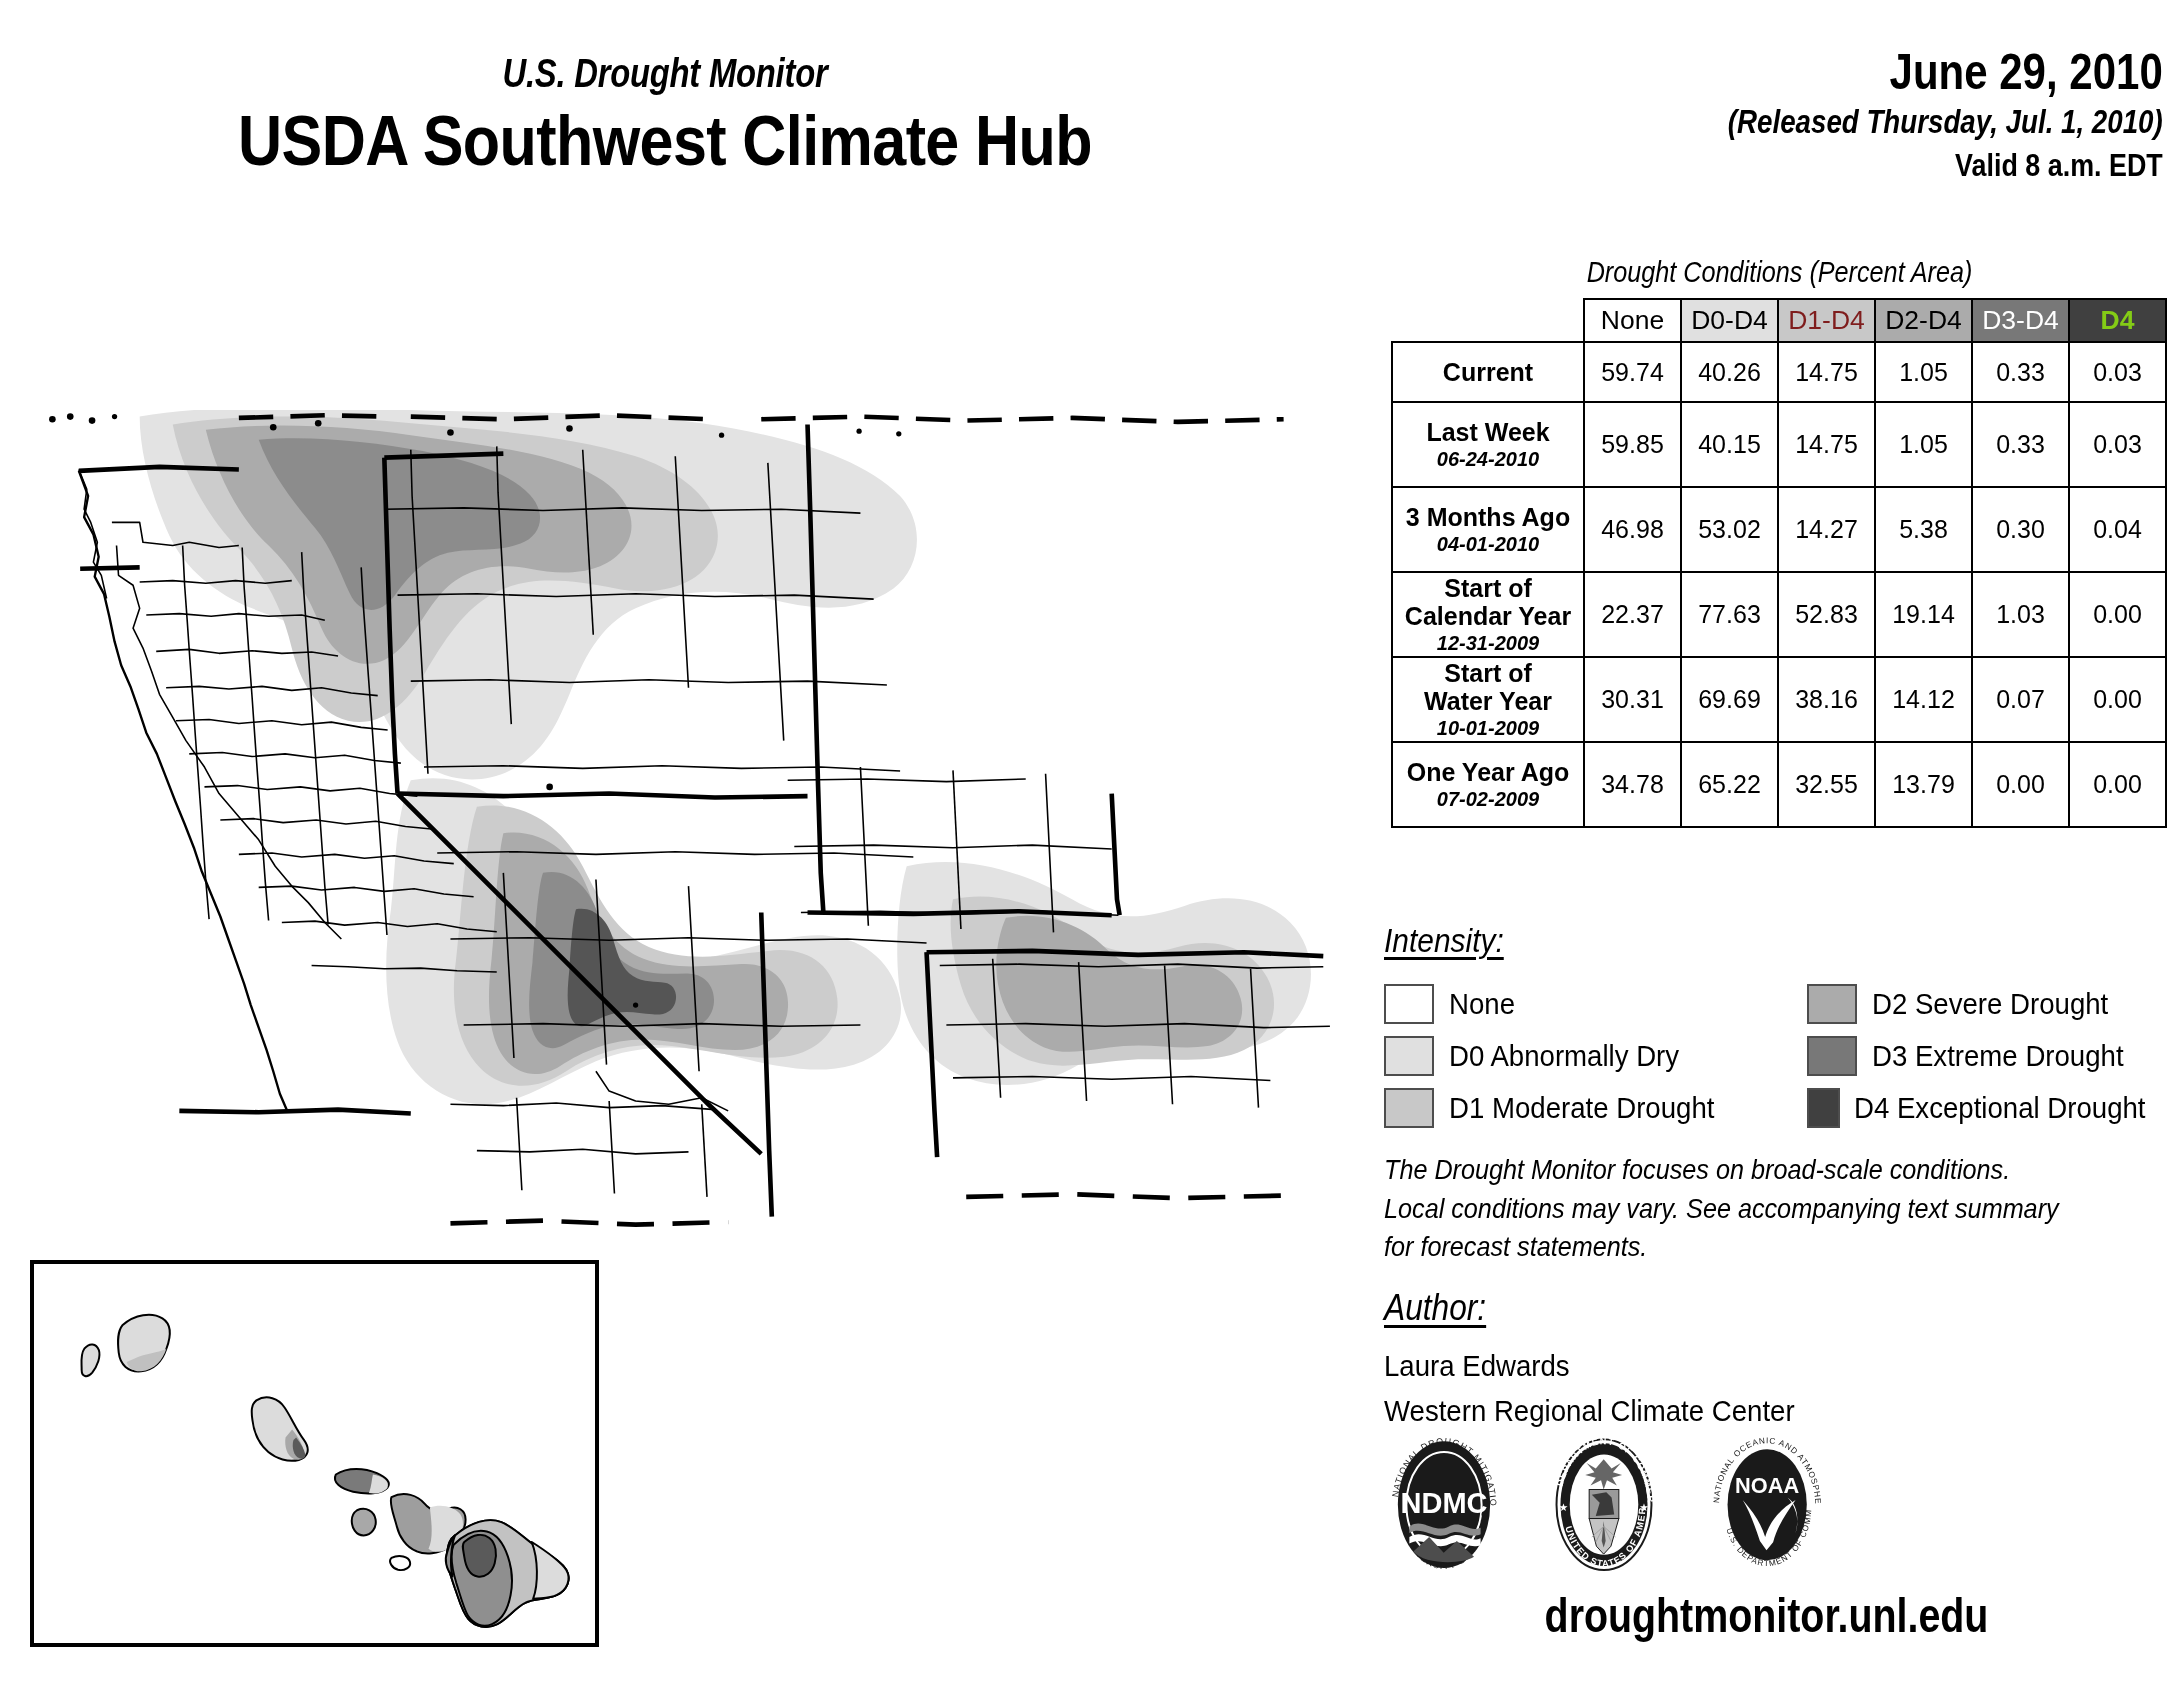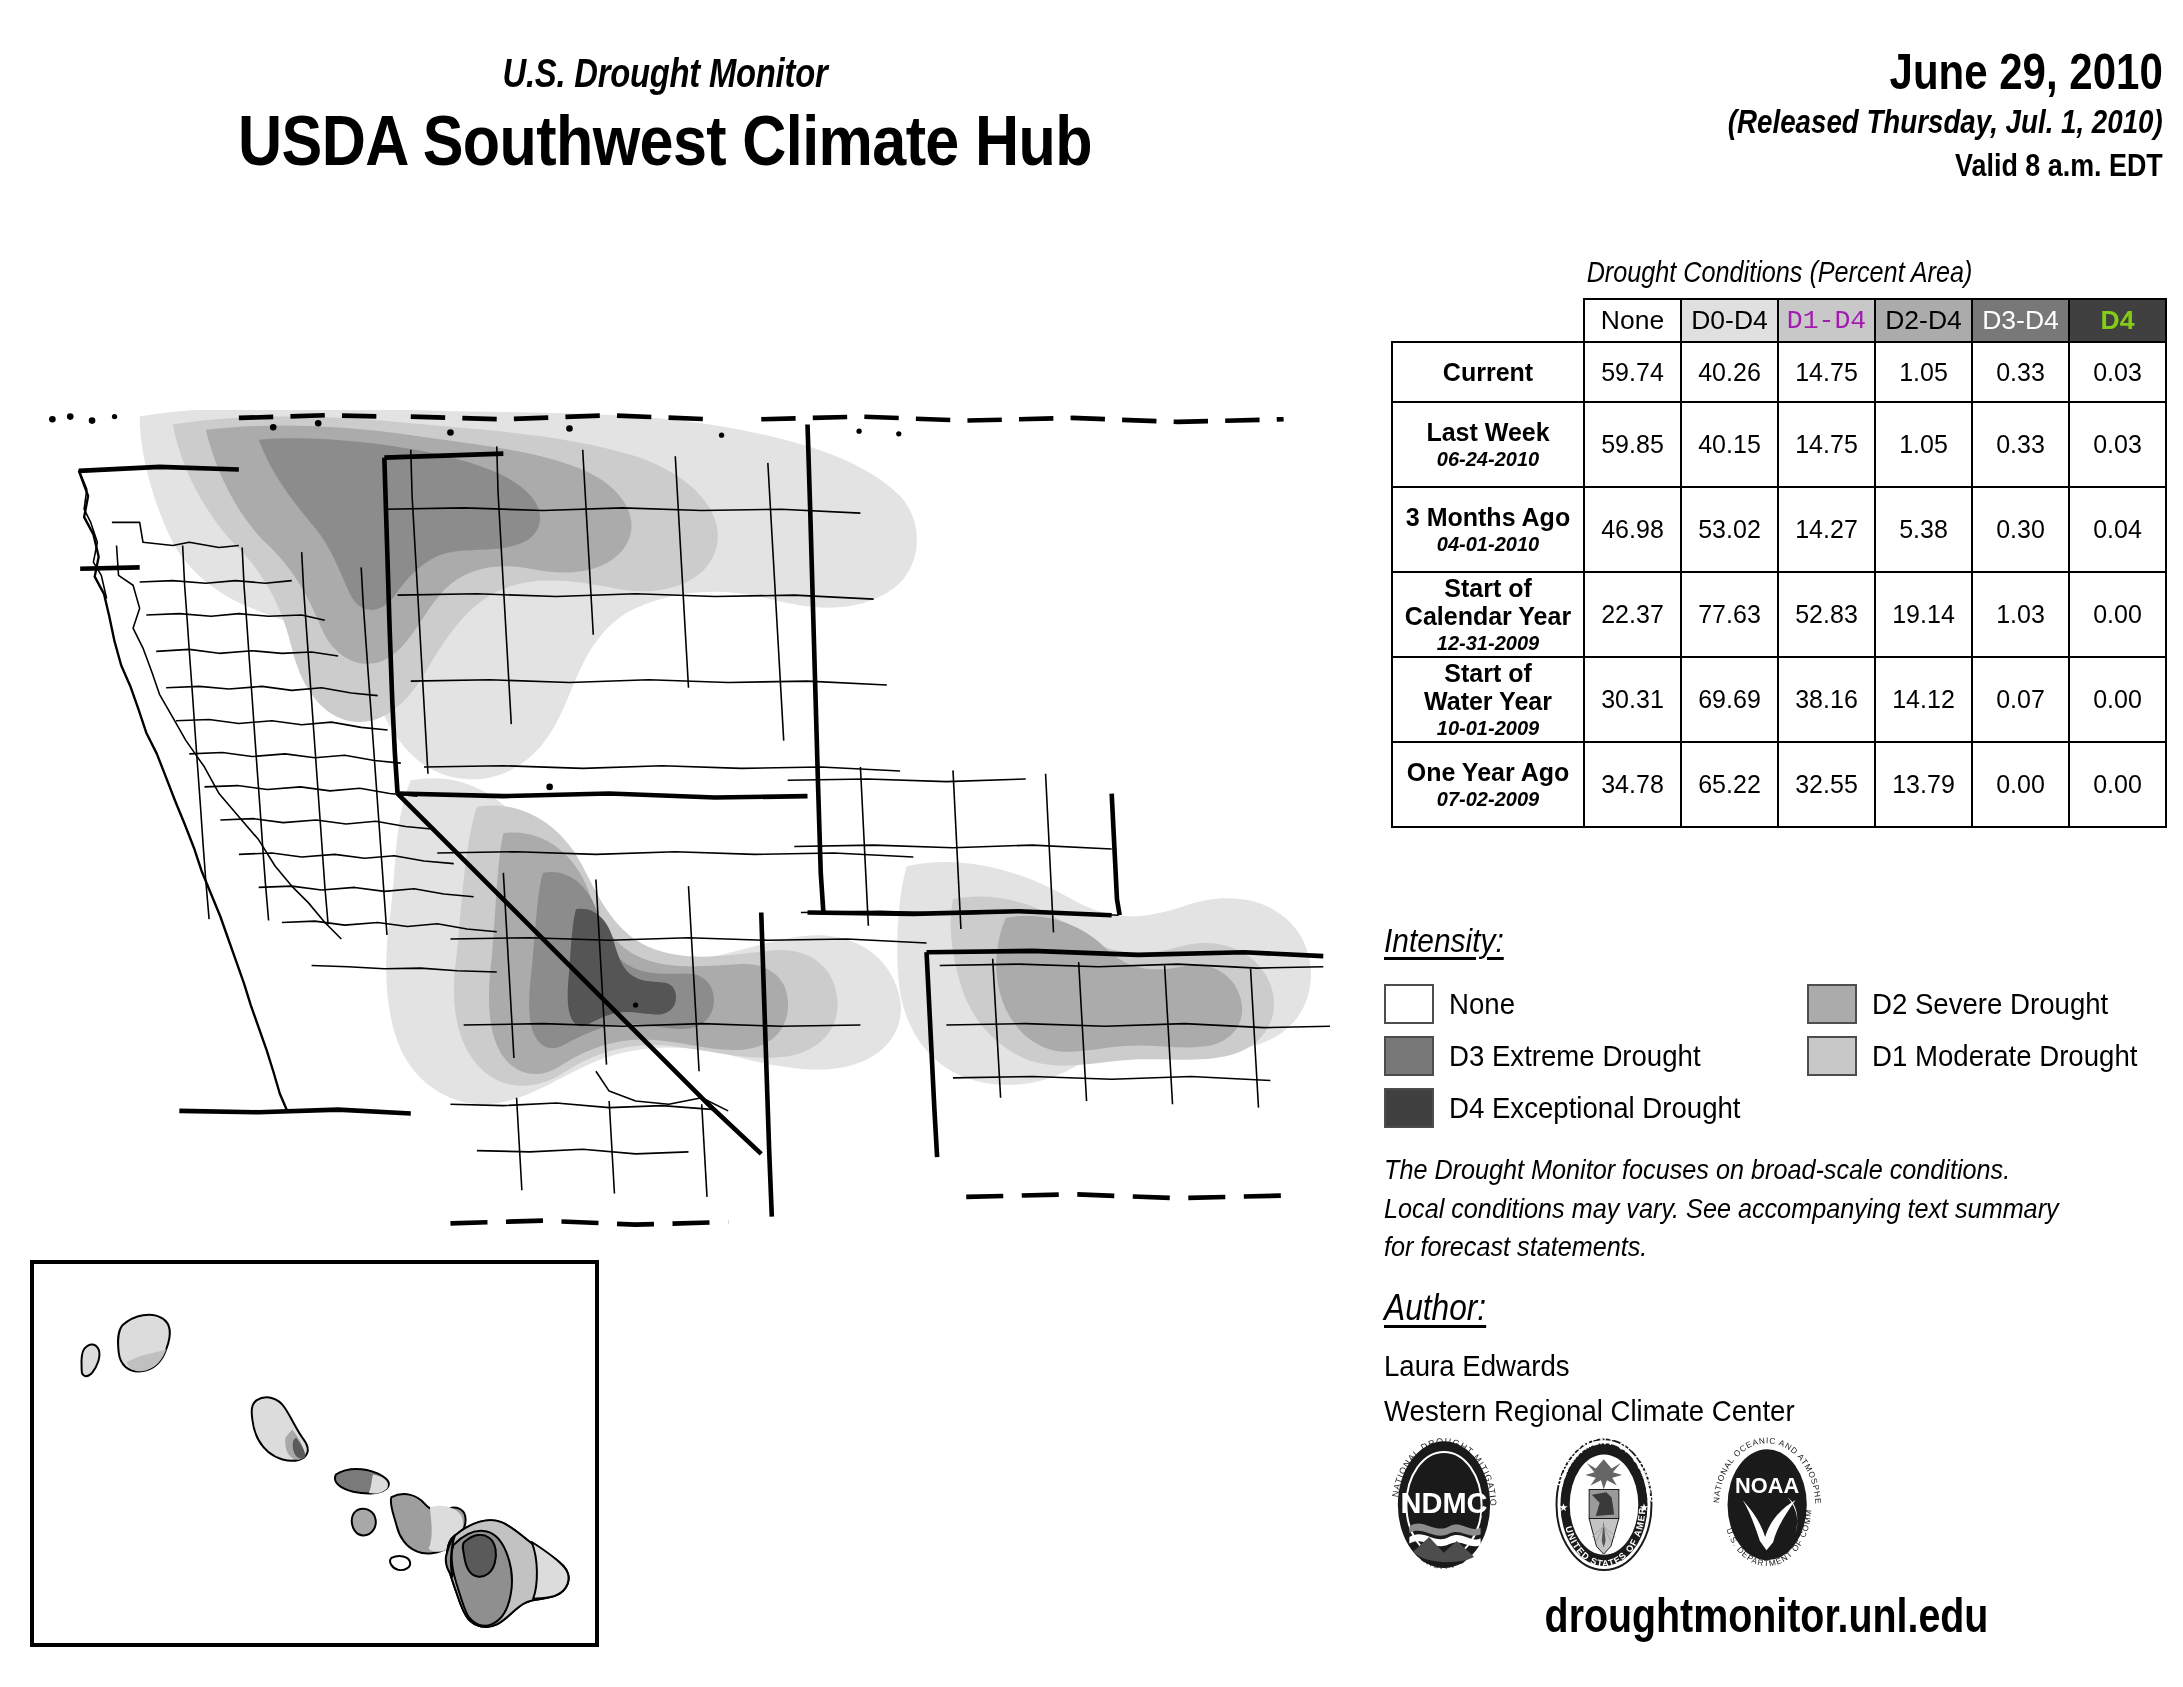--- a/index.html
+++ b/index.html
@@ -145,21 +145,21 @@
         <col class="col-v">
       <col class="col-v">
         <col class="col-v">
         <col class="col-v">
     </colgroup>
     <thead>
       <tr id="header-row">
         <th class="blank"></th>
       <th style="background: rgb(255, 255, 255); color: rgb(0, 0, 0);">None</th>
           <th style="background: rgb(224, 224, 224); color: rgb(0, 0, 0);">D0-D4</th>
-          <th style="background: rgb(200, 200, 200); color: #a21caf; font-family: Liberation Mono, monospace;">D1-D4</th>
+          <th style="background: rgb(200, 200, 200); color: #7f1d1d;">D1-D4</th>
           <th style="background: rgb(171, 171, 171); color: rgb(0, 0, 0);">D2-D4</th>
           <th style="background: rgb(120, 120, 120); color: rgb(255, 255, 255);">D3-D4</th>
           <th style="background: rgb(64, 64, 64); color: #84cc16; font-weight: bold;">D4</th>
         </tr>
     </thead>
     <tbody id="table-body">
         <tr>
           <td class="rowlabel">
             <span class="rl-title">Current</span>
           </td>
@@ -237,20 +237,24 @@
   <div id="legend-grid">
       <div class="legend-item">
         <div class="swatch" style="background: rgb(255, 255, 255);"></div>
         <div class="legend-label">None</div>
       </div>
       <div class="legend-item">
         <div class="swatch" style="background: rgb(171, 171, 171);"></div>
         <div class="legend-label">D2 Severe Drought</div>
       </div>
       <div class="legend-item">
+        <div class="swatch" style="background: rgb(224, 224, 224);"></div>
+        <div class="legend-label">D0 Abnormally Dry</div>
+      </div>
+      <div class="legend-item">
         <div class="swatch" style="background: rgb(120, 120, 120);"></div>
         <div class="legend-label">D3 Extreme Drought</div>
       </div>
       <div class="legend-item">
         <div class="swatch" style="background: rgb(200, 200, 200);"></div>
         <div class="legend-label">D1 Moderate Drought</div>
       </div>
       <div class="legend-item">
         <div class="swatch" style="background: rgb(64, 64, 64);"></div>
         <div class="legend-label">D4 Exceptional Drought</div>

